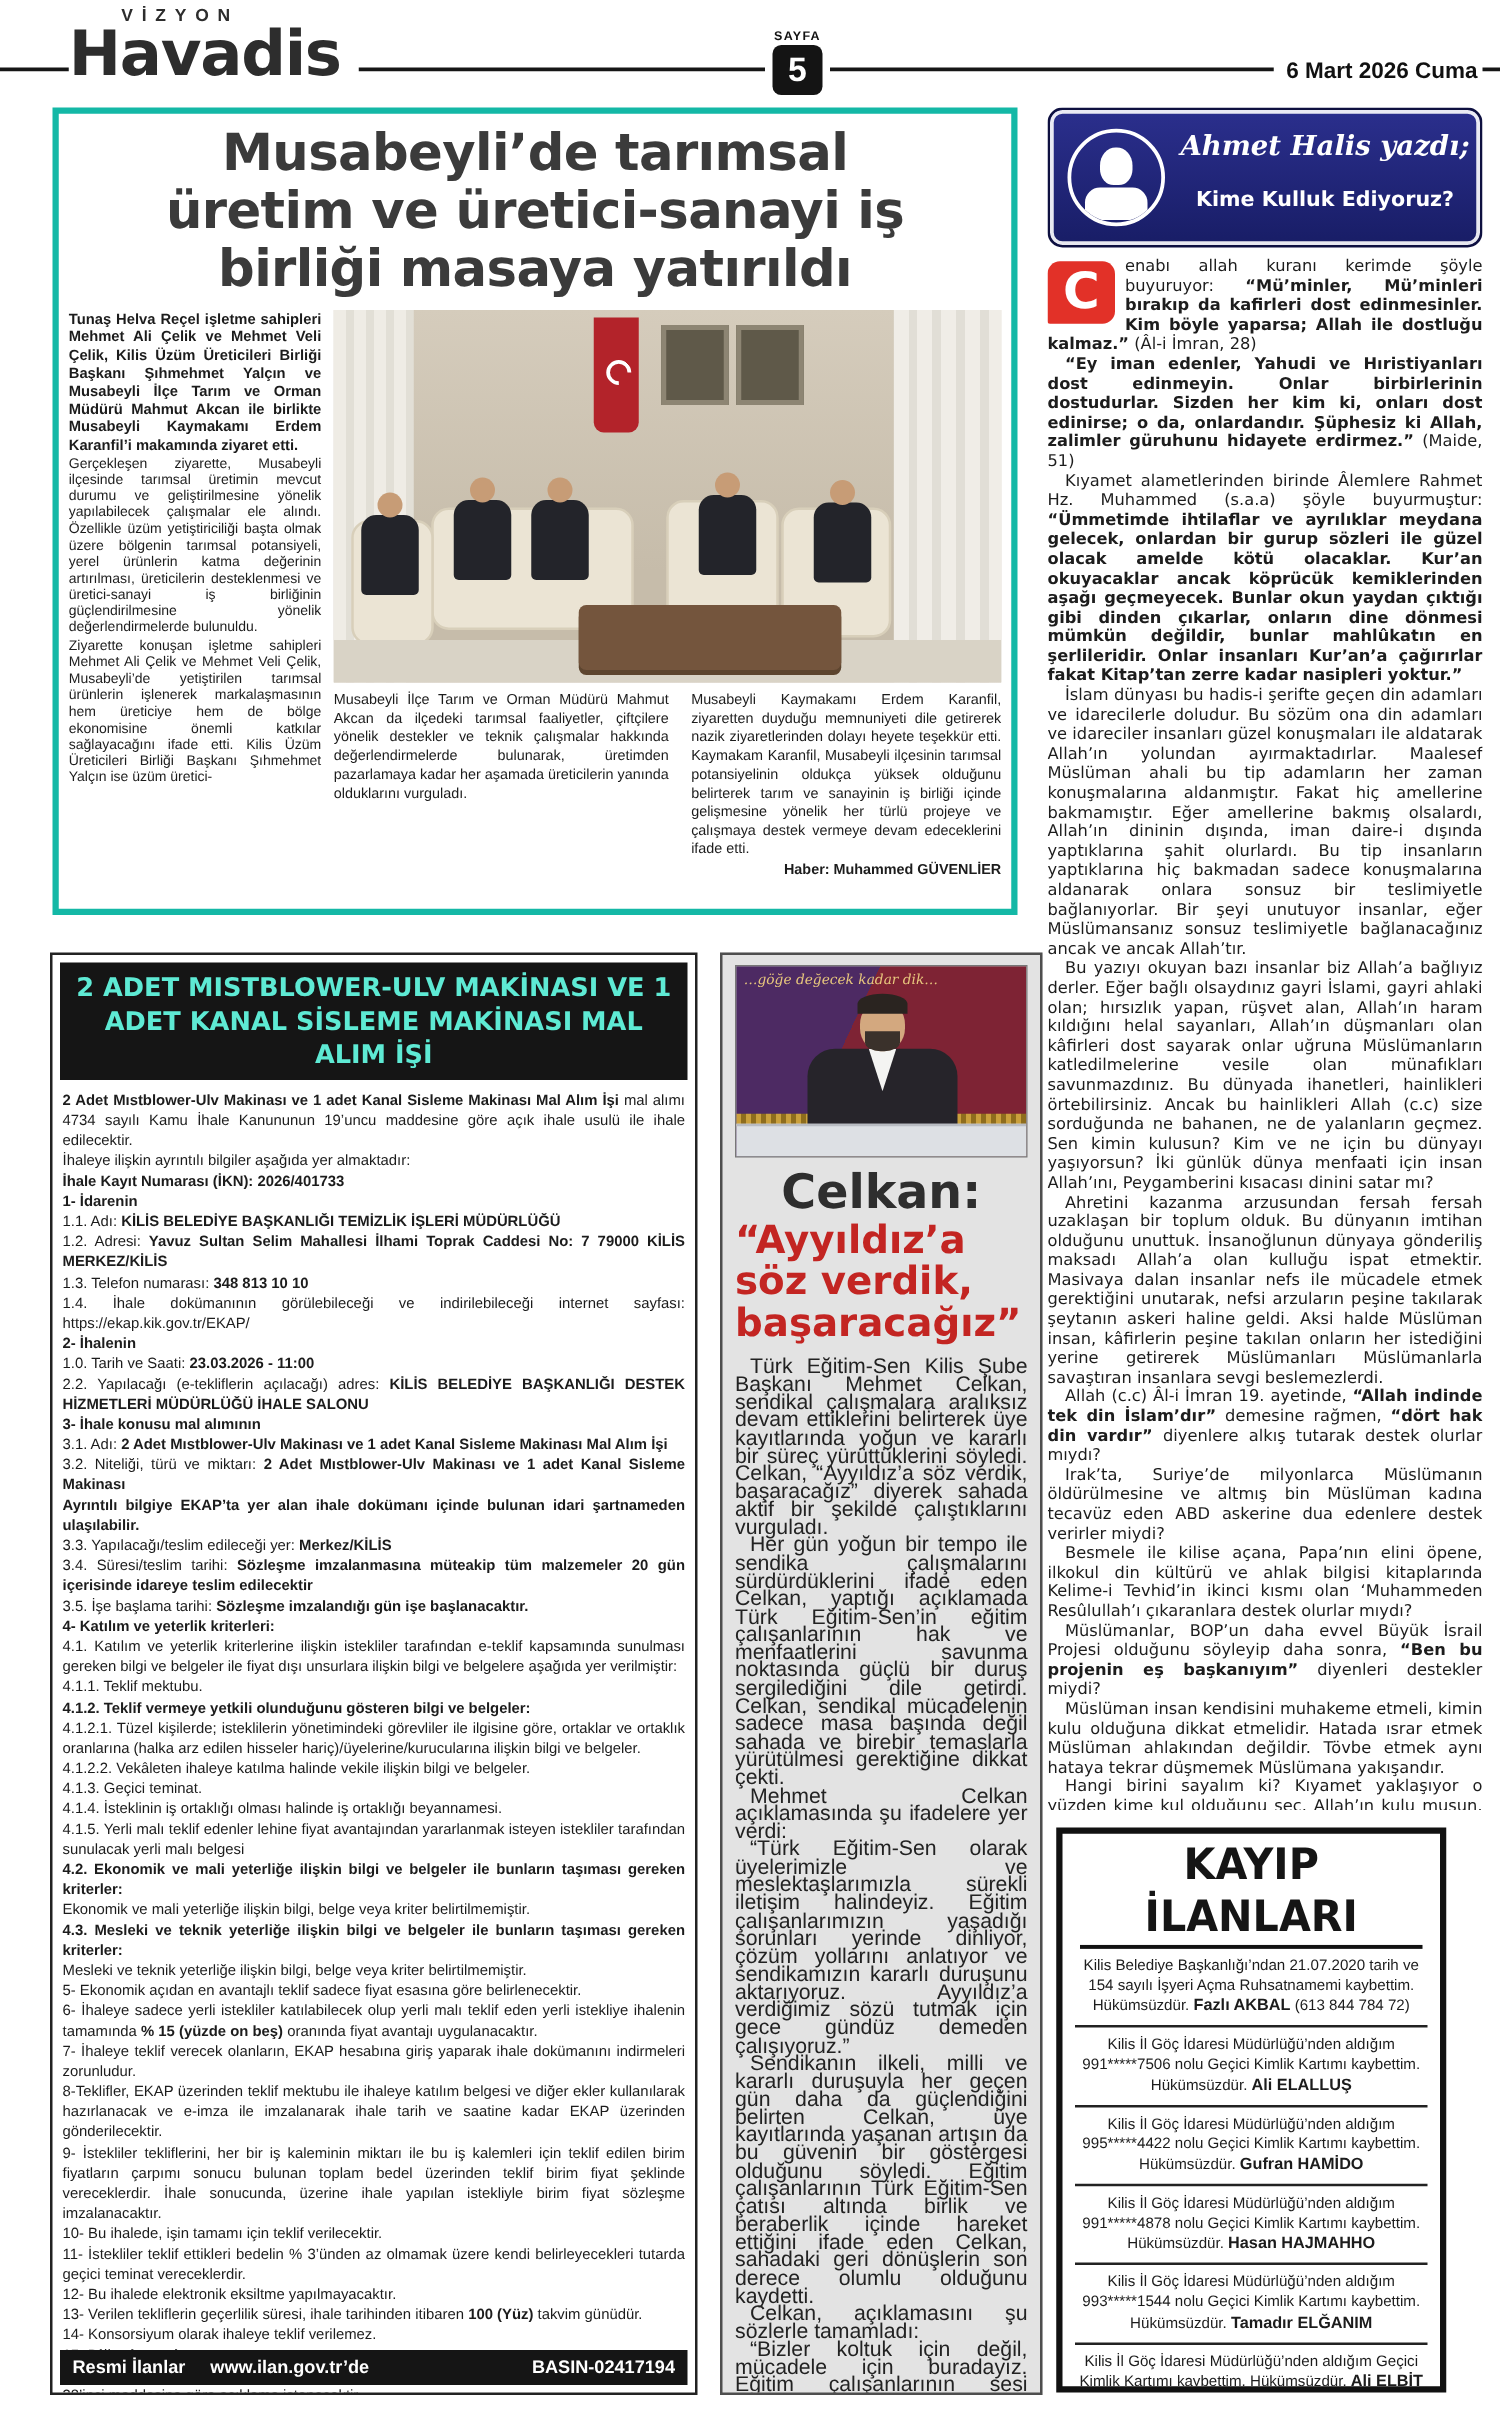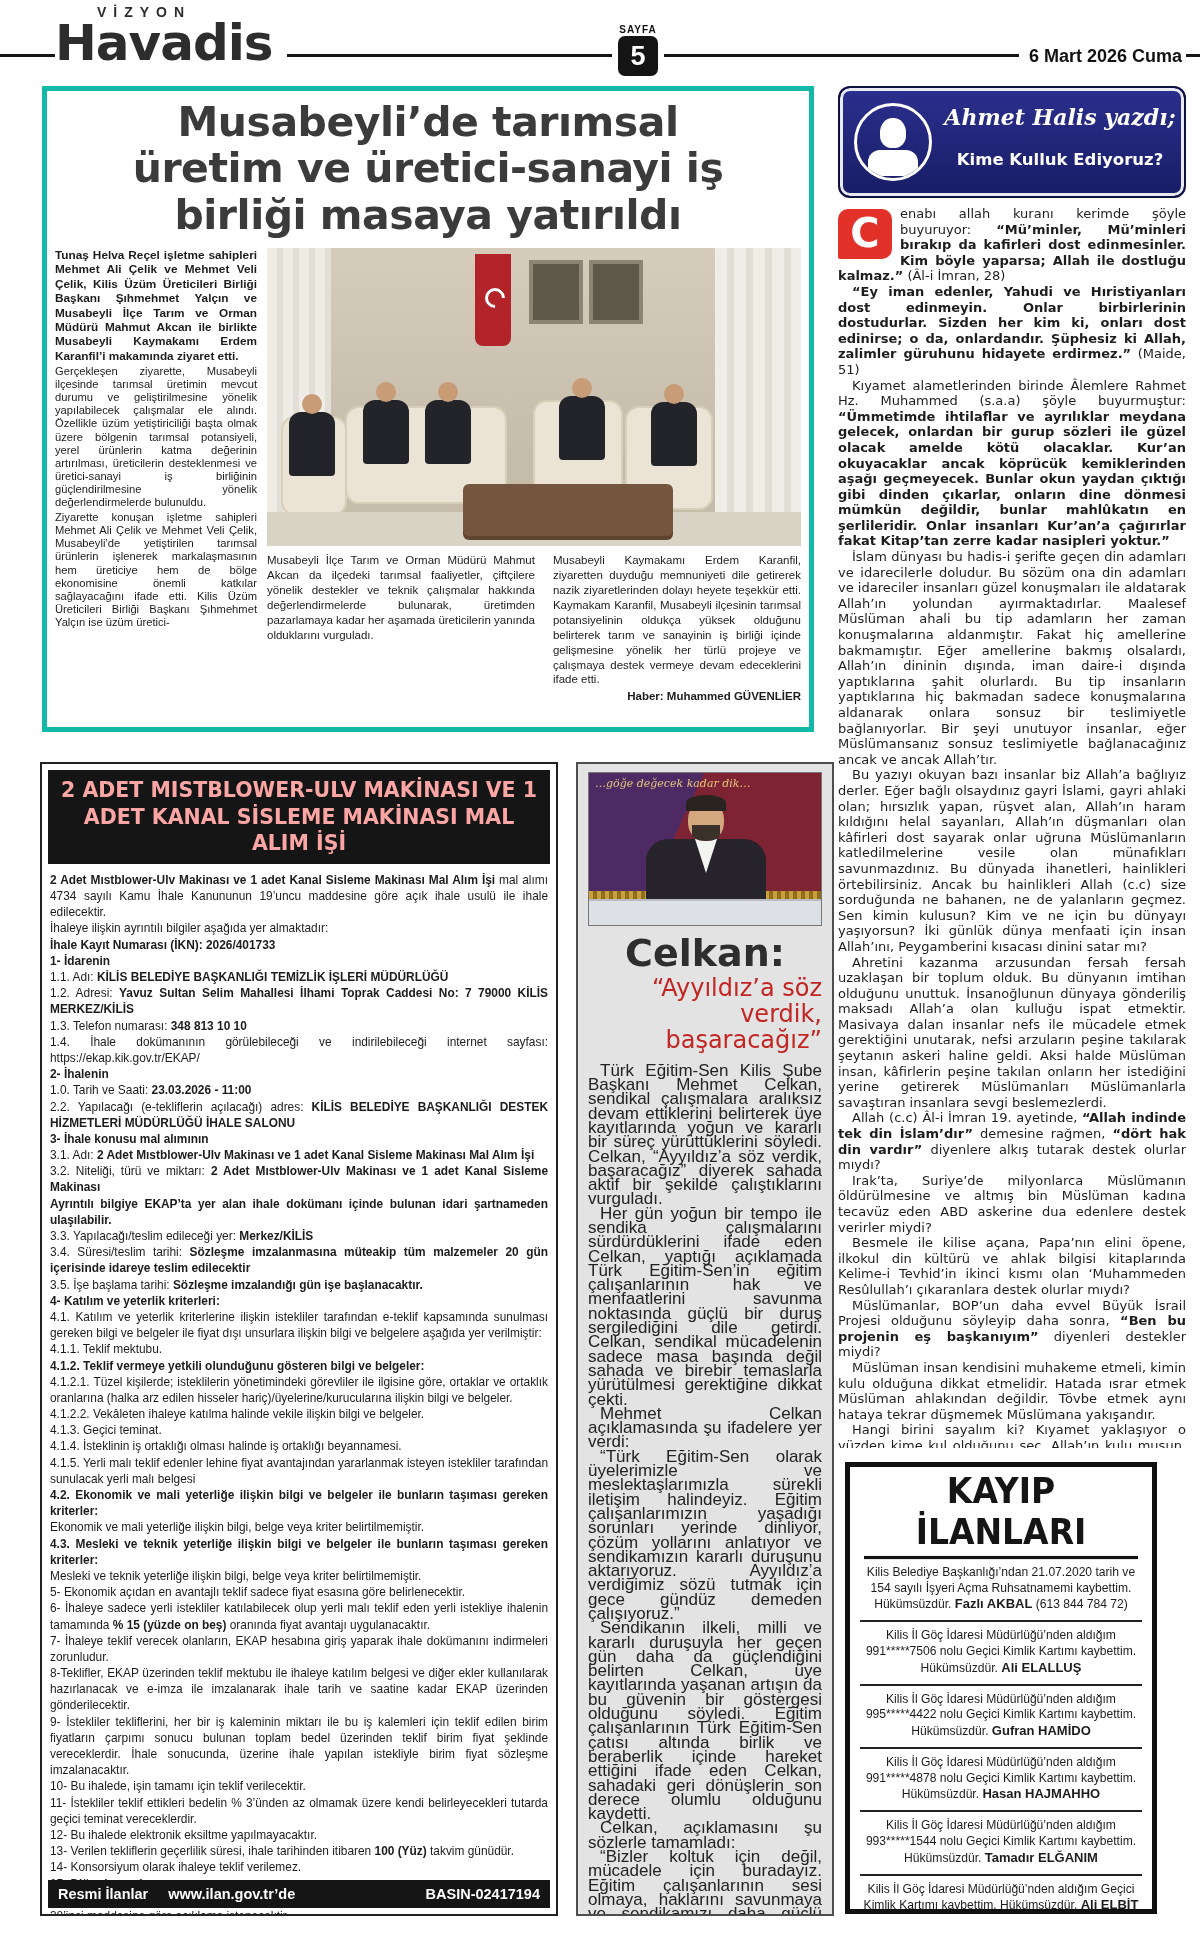--- a/index.html
+++ b/index.html
@@ -79,21 +79,21 @@
   .lost{position:absolute;left:845px;top:1462px;width:312px;height:452px;border:5px solid #111;
         box-sizing:border-box;padding:4px 10px;text-align:center;overflow:hidden;}
   .lost-heading{font-family:"DejaVu Sans",sans-serif;font-size:33px;font-weight:bold;letter-spacing:0;
         color:#151515;border-bottom:3px solid #111;padding-bottom:3px;margin:2px 4px 2px;transform:scaleY(1.05);}
   .lost-item{font-size:12.1px;line-height:1.3;padding:6px 0 7px;margin:0;}
   .lost-item + .lost-item{border-top:2px solid #222;}
   .lost-item .b{font-size:13px;}
   
   .tender{position:absolute;left:40px;top:762px;width:518px;height:1154px;border:2px solid #222;
         box-sizing:border-box;padding:6px;overflow:hidden;}
-  .tender-title{background:#151515;color:#fca5a5;text-align:center;font-family:"DejaVu Sans",sans-serif;
+  .tender-title{background:#151515;color:#5eead4;text-align:center;font-family:"DejaVu Sans",sans-serif;
         font-weight:bold;font-size:20.5px;line-height:1.3;padding:7px 4px;}
   .tender-body{margin-top:8px;font-size:11.9px;line-height:1.36;text-align:justify;padding:0 2px;}
   .tender-body p{margin:0;}
   .tender-footer{position:absolute;left:6px;right:6px;bottom:6px;height:28px;background:#151515;color:#fff;
         display:flex;align-items:center;justify-content:space-between;padding:0 10px;font-weight:bold;font-size:14.5px;}
   .tender-footer .lgrp{display:flex;gap:20px;}
   
   .celkan{position:absolute;left:576px;top:762px;width:258px;height:1154px;background:#e3e3e3;
         border:2px solid #4e4e4e;box-sizing:border-box;padding:8px 10px;overflow:hidden;}
   .ck-photo{position:relative;height:152px;overflow:hidden;border:1px solid #777;
@@ -104,21 +104,21 @@
         background:repeating-linear-gradient(90deg,#caa03c 0 4px,#8e6d1d 4px 8px);}
   .ck-head{position:absolute;left:99px;top:28px;width:36px;height:40px;border-radius:46%;background:#d3a87f;}
   .ck-hair{position:absolute;left:97px;top:22px;width:40px;height:16px;border-radius:50% 50% 0 0;background:#2a2420;}
   .ck-beard{position:absolute;left:103px;top:52px;width:28px;height:16px;border-radius:0 0 45% 45%;background:#3a312b;}
   .ck-body{position:absolute;left:57px;top:66px;width:120px;height:66px;border-radius:22px 22px 0 0;background:#26242a;}
   .ck-shirt{position:absolute;left:106px;top:66px;width:22px;height:34px;background:#f4f4f2;
         clip-path:polygon(50% 0,100% 0,50% 100%,0 0);}
   .ck-desk{position:absolute;left:0;bottom:0;width:100%;height:24px;background:#dde0e4;border-top:2px solid #b9bcc2;}
   .ck-name{margin-top:8px;text-align:center;font-family:"DejaVu Sans",sans-serif;font-size:38px;
         font-weight:bold;color:#2e2e2e;line-height:1.0;}
-  .ck-quote{text-align:right;font-family:"DejaVu Sans",sans-serif;font-size:24px;font-weight:normal;
+  .ck-quote{text-align:left;font-family:"DejaVu Sans",sans-serif;font-size:31px;font-weight:bold;
         color:#c32522;line-height:1.08;margin-top:4px;}
   .ck-body-text{margin-top:10px;font-family:Liberation Sans, sans-serif;font-size:17px;line-height:14.3px;
         text-align:justify;color:#222;}
   .ck-body-text p{margin:0;text-indent:12px;}
   .ck-body-text p:first-child{text-indent:12px;}
 </style>
 </head>
 <body>
 
 <div class="header-rule"></div>

